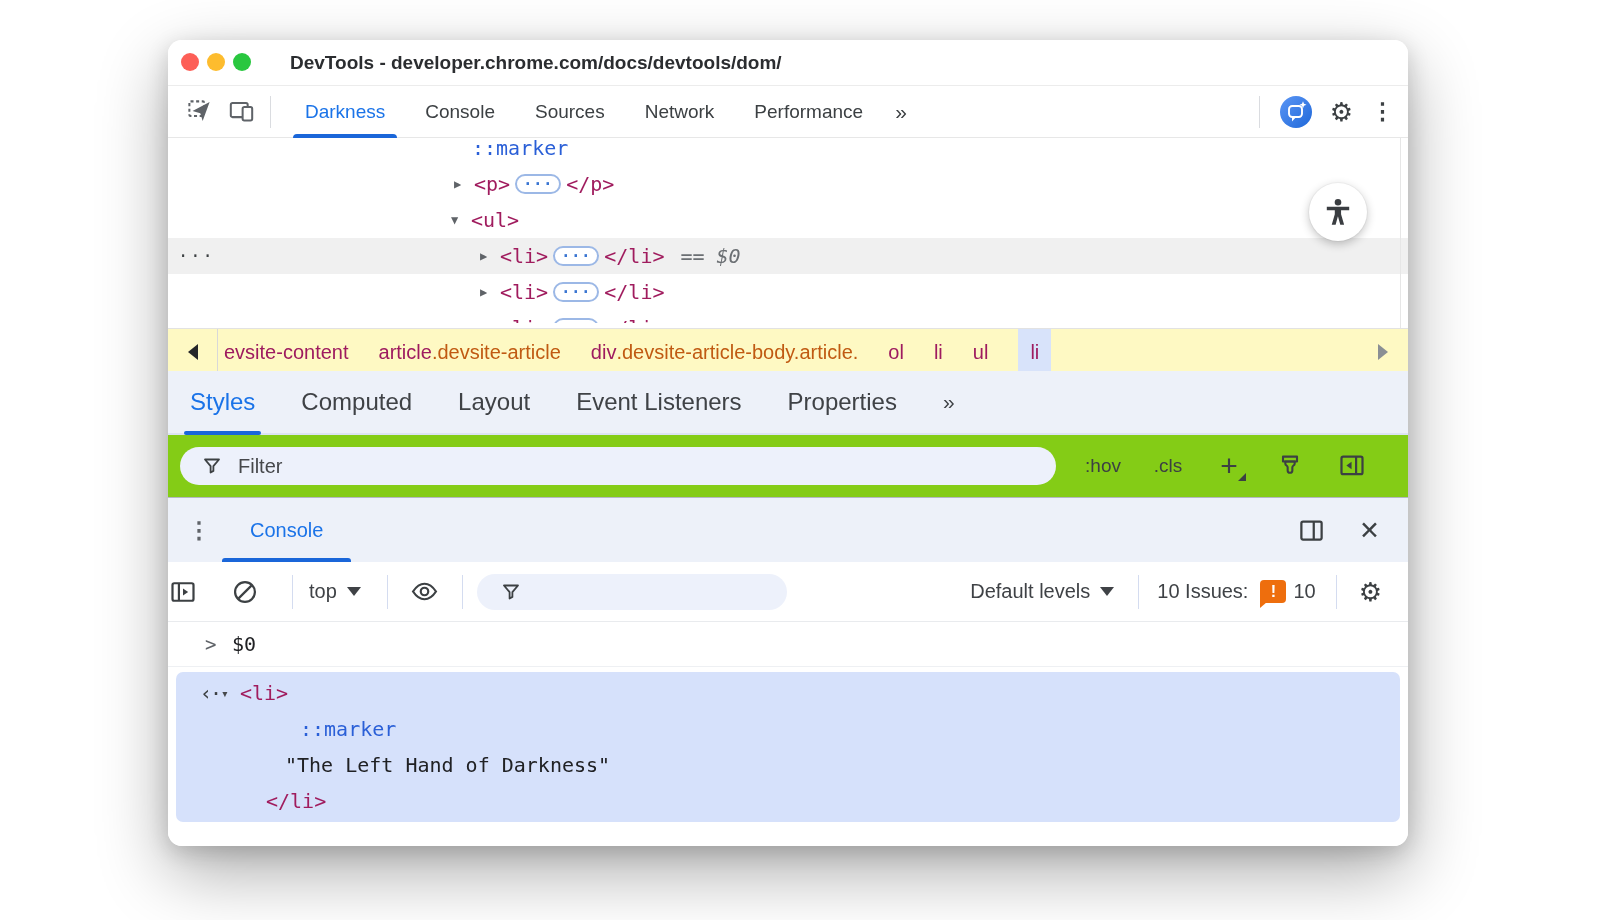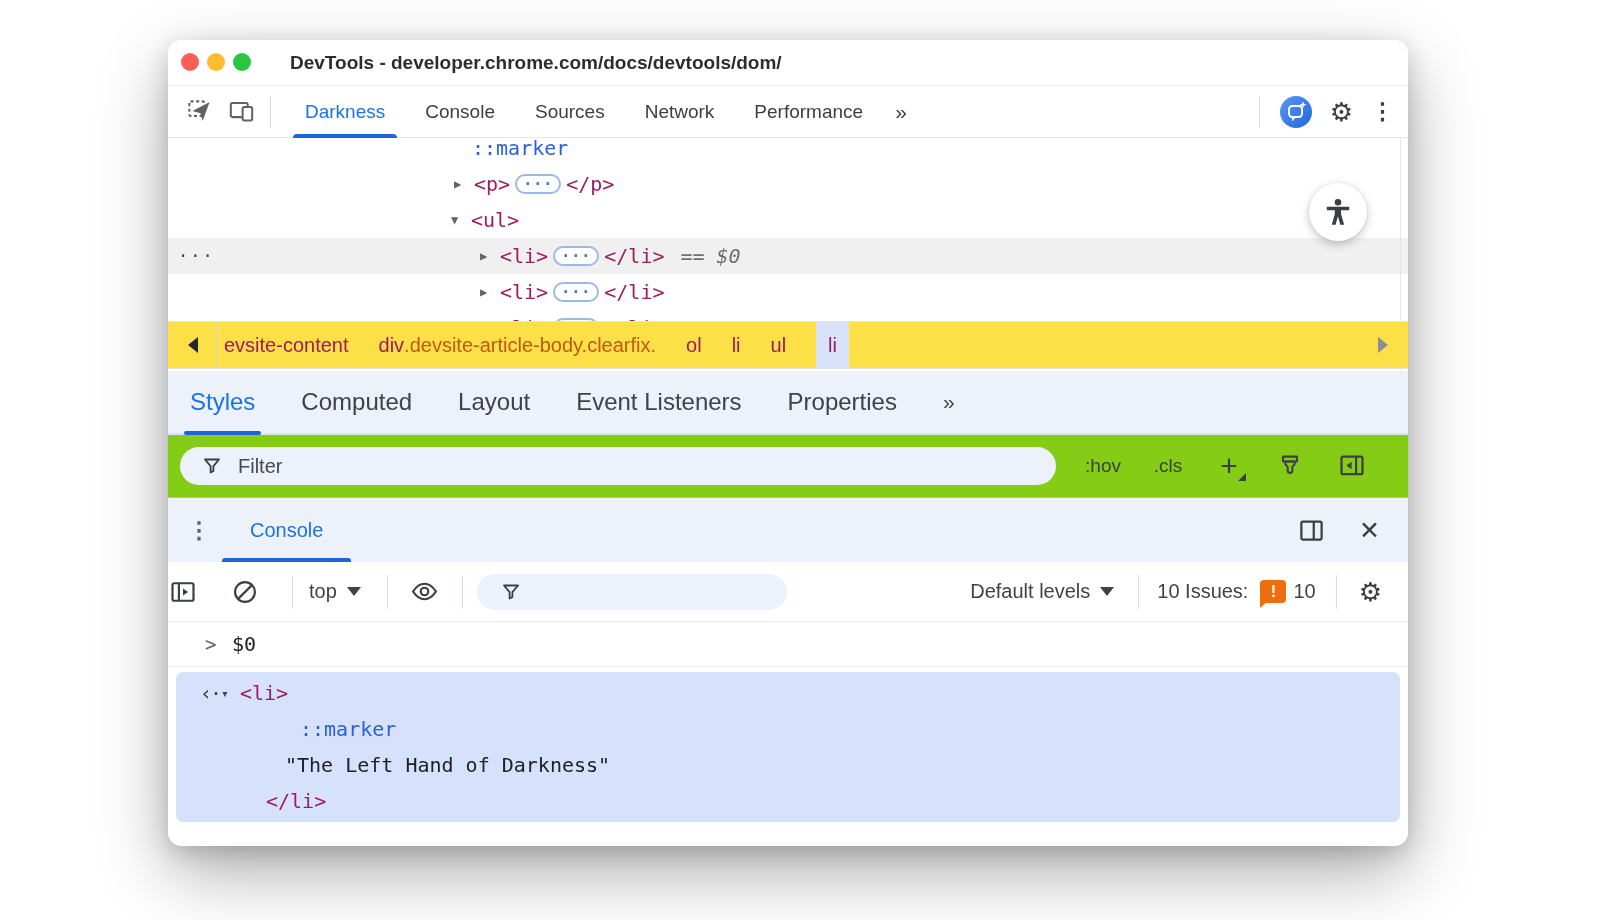--- a/index.html
+++ b/index.html
@@ -49,21 +49,21 @@
   .pad-li { padding-left:312px; }
   .dots-badge { display:inline-flex; align-items:center; justify-content:center; height:20px; padding:0 6px; margin:0 5px; border:2px solid #9cb8e6; border-radius:10px; background:#fff; color:#3b76d2; font-size:15px; font-weight:700; letter-spacing:1px; line-height:1; }
   .eq { margin-left:16px; color:#6b6f73; }
   .dollar { margin-left:12px; color:#6b6f73; font-style:italic; }
   .row-gutter { position:absolute; left:10px; color:#3c4043; font-size:17px; letter-spacing:2px; }
   .panel-scroll-line { position:absolute; right:7px; top:98px; height:359px; width:1px; background:#e6e6e6; }
 
   .a11y-btn { position:absolute; left:1141px; top:143px; width:58px; height:58px; border-radius:50%; background:#fff; box-shadow:0 3px 10px rgba(0,0,0,.24), 0 0 0 1px rgba(0,0,0,.03); display:flex; align-items:center; justify-content:center; }
 
   
-  .breadcrumb { position:absolute; left:0; top:281px; width:100%; height:48px; border-top:1px solid #e2e2e2; border-bottom:1px solid #e2e2e2; background:#fde047; display:flex; align-items:stretch; font-size:20px; }
+  .breadcrumb { position:absolute; left:0; top:288px; width:100%; height:48px; border-top:1px solid #e2e2e2; border-bottom:1px solid #e2e2e2; background:#fef9c3; display:flex; align-items:stretch; font-size:20px; }
   .bc-btn { width:50px; display:flex; align-items:center; justify-content:center; flex:0 0 auto; }
   .bc-btn.left { border-right:1px solid #d8d8d8; }
   .tri-left { width:0; height:0; border-top:8px solid transparent; border-bottom:8px solid transparent; border-right:10px solid #242628; }
   .tri-right { width:0; height:0; border-top:8px solid transparent; border-bottom:8px solid transparent; border-left:10px solid #8a8f94; }
   .bc-items { display:flex; align-items:stretch; gap:30px; padding-left:6px; overflow:hidden; flex:1 1 auto; }
   .bc-item { display:flex; align-items:center; white-space:nowrap; }
   .bc-item.sel { background:#d8e3fa; padding:0 12px; }
   .bc-tag { color:#9e1b5f; }
   .bc-cls { color:#c05a12; }
 
@@ -205,22 +205,26 @@
     <div class="breadcrumb">
       <span class="bc-btn left">
           <span class="tri-left"></span>
         </span>
       <div class="bc-items">
         <span class="bc-item">
             <span class="bc-tag">evsite-content</span>
             <span class="bc-cls"></span>
           </span>
         <span class="bc-item">
+            <span class="bc-tag">article</span>
+            <span class="bc-cls">.devsite-article</span>
+          </span>
+        <span class="bc-item">
             <span class="bc-tag">div</span>
-            <span class="bc-cls">.devsite-article-body.clearfix.</span>
+            <span class="bc-cls">.devsite-article-body.article.</span>
           </span>
         <span class="bc-item">
             <span class="bc-tag">ol</span>
           </span>
         <span class="bc-item">
             <span class="bc-tag">li</span>
           </span>
         <span class="bc-item">
             <span class="bc-tag">ul</span>
           </span>

